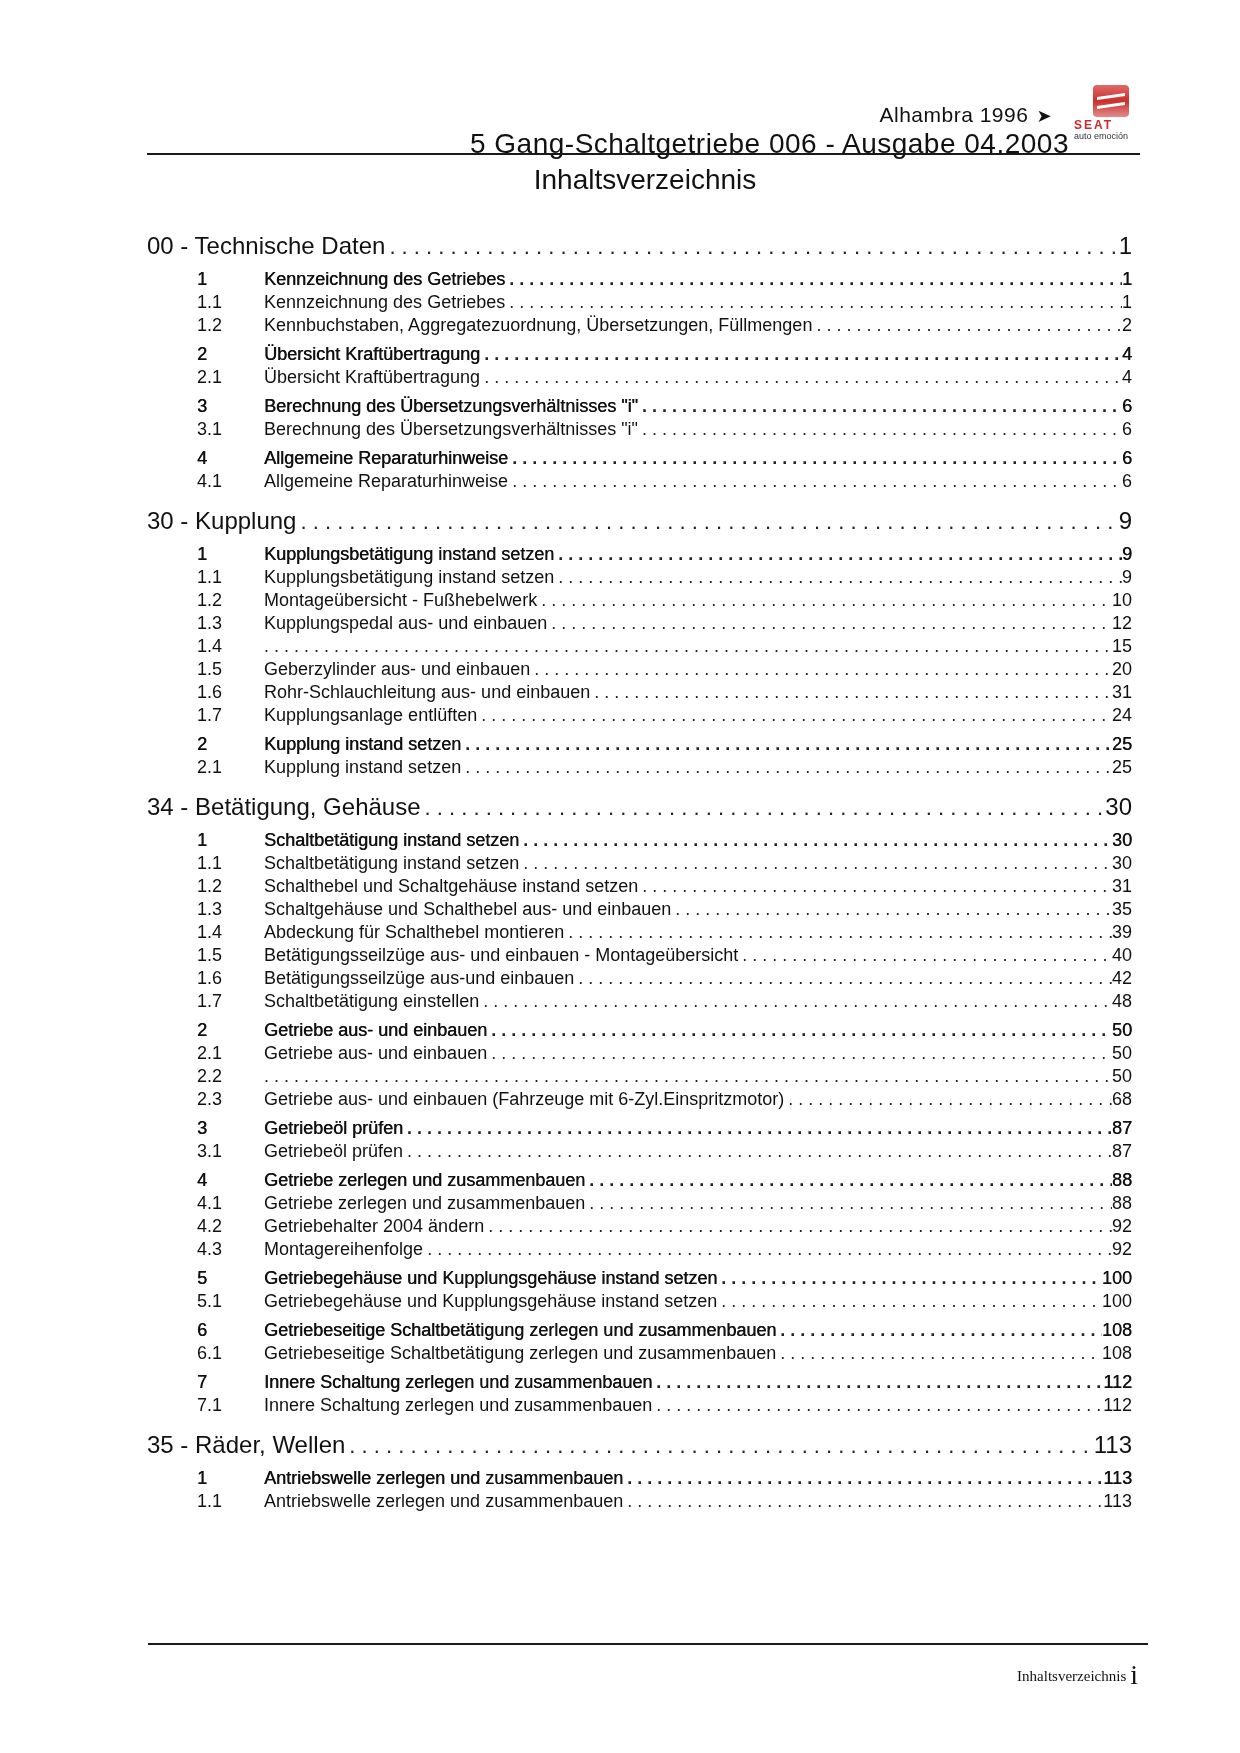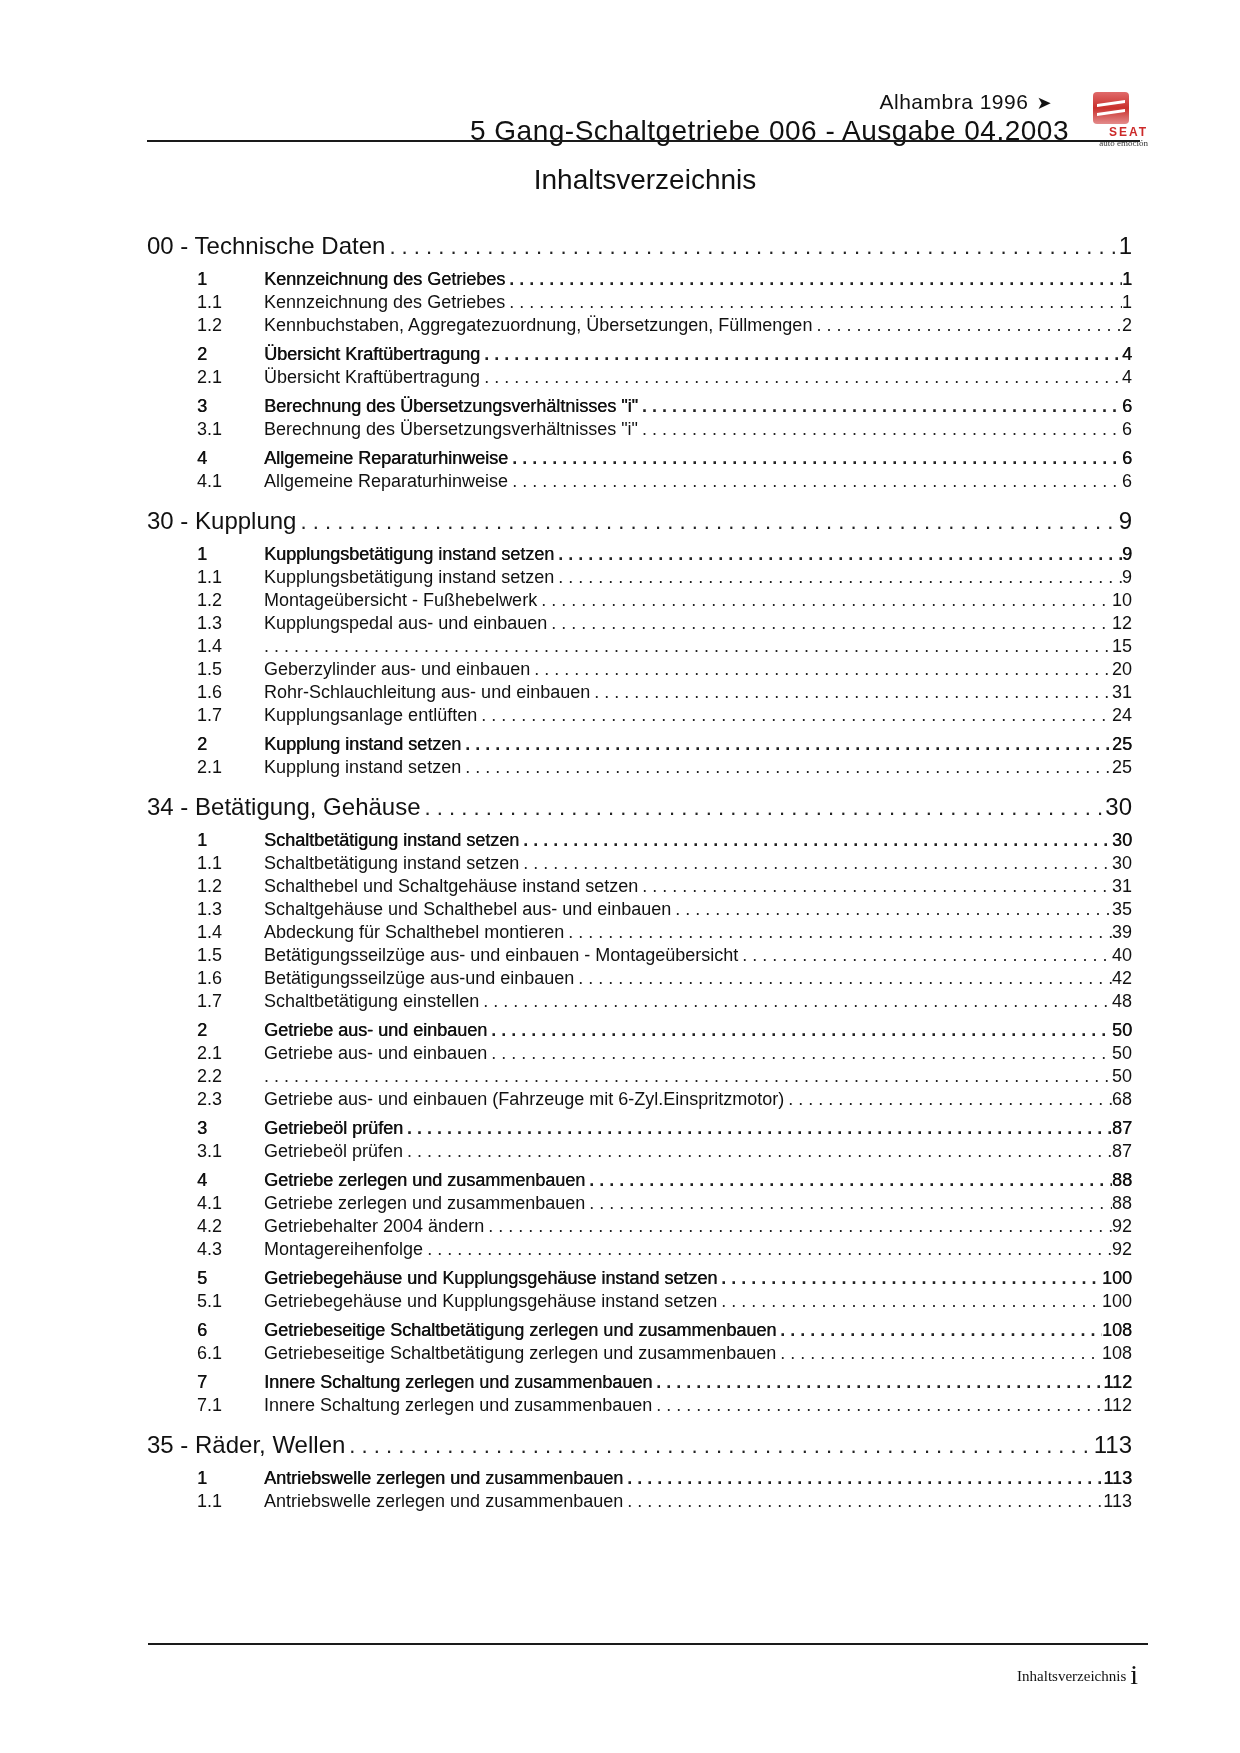--- a/index.html
+++ b/index.html
@@ -11,21 +11,21 @@
       width: 1240px;
       height: 1753px;
       position: relative;
       font-family: "Liberation Sans", sans-serif;
       color: #111111;
       overflow: hidden;
     }
     .header {
       position: absolute;
       left: 147px;
-      top: 82px;
+      top: 95px;
       width: 993px;
       height: 60px;
     }
     .header-line1 {
       position: absolute;
       right: 88px;
       top: 8px;
       font-size: 21px;
       letter-spacing: 0.5px;
       white-space: nowrap;
@@ -50,22 +50,21 @@
       bottom: 0;
       height: 2px;
       background: #1a1a1a;
     }
     .logo {
       position: absolute;
       right: -8px;
       top: -10px;
       width: 74px;
       height: 62px;
-      text-align: right;
-      margin-top: 20px;
+      text-align: left;
     }
     .logo-mark {
       width: 36px;
       height: 32px;
       margin: 0 auto;
       border-radius: 4px;
       background: linear-gradient(180deg, #e06a6a 0%, #c9302c 50%, #e38b8b 100%);
       position: relative;
       overflow: hidden;
     }
@@ -84,21 +83,20 @@
       font-weight: bold;
       color: #cc2a2a;
       letter-spacing: 2px;
       margin-top: 2px;
       line-height: 12px;
     }
     .logo-tag {
       font-size: 9px;
       color: #333;
       line-height: 10px;
-      font-family: Liberation Serif, serif;
     }
     .title {
       position: absolute;
       left: 0;
       width: 1240px;
       top: 164px;
       text-align: center;
       font-size: 28px;
       font-weight: normal;
       margin: 0;

